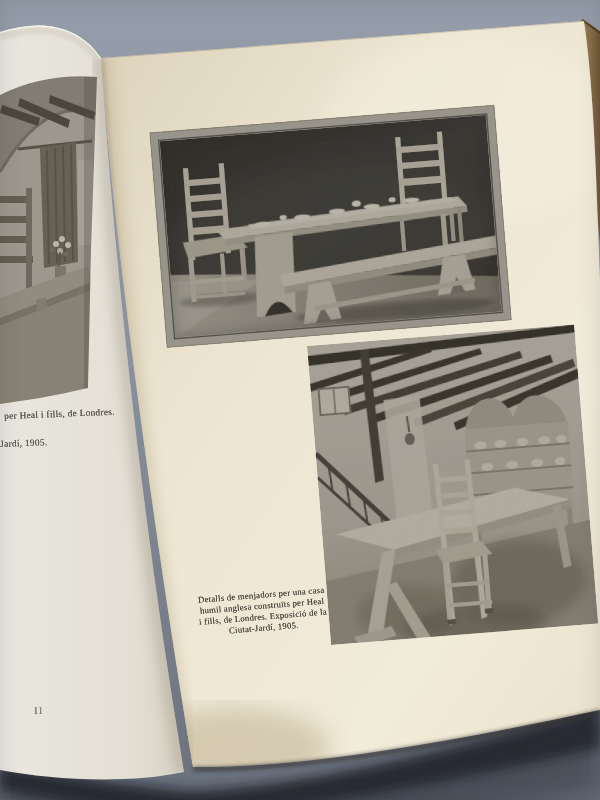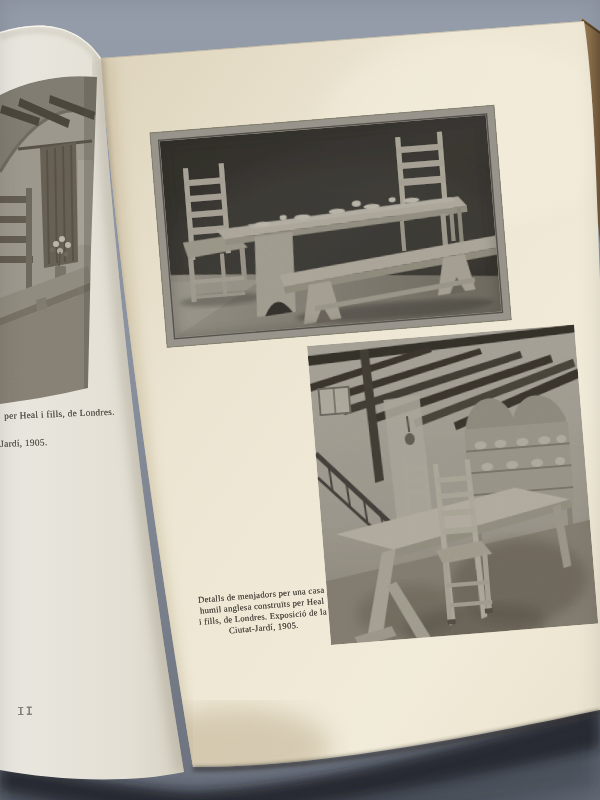--- a/index.html
+++ b/index.html
@@ -5,21 +5,21 @@
   html,body{margin:0;padding:0;}
   body{width:600px;height:800px;overflow:hidden;position:relative;
        font-family:"Liberation Serif","DejaVu Serif",serif;background:#8d95a2;}
   #scene{position:absolute;left:0;top:0;width:600px;height:800px;}
   .txt{position:absolute;color:#45413a;transform-origin:left top;
        text-shadow:0 0 .4px rgba(62,57,47,.75);white-space:nowrap;}
   .right-caption{left:183px;top:596px;width:156px;font-size:8.7px;line-height:11px;
        transform:rotate(-4.6deg);text-align:center;letter-spacing:.25px;}
   .left-caption-1{left:4px;top:411px;font-size:9.3px;color:#55514a;transform:rotate(-2.2deg);letter-spacing:.3px;}
   .left-caption-2{left:0px;top:439px;font-size:9.3px;color:#55514a;transform:rotate(-2.2deg);letter-spacing:.3px;}
-  .page-number{left:17px;top:705px;font-size:12px;color:#84807a;letter-spacing:1.5px;transform:rotate(-1deg);font-family:Liberation Mono, monospace;}
+  .page-number{left:34px;top:705px;font-size:10px;color:#84807a;letter-spacing:1.5px;transform:rotate(-1deg);}
 </style>
 </head>
 <body>
 
 <svg id="scene" viewBox="0 0 600 800" xmlns="http://www.w3.org/2000/svg">
   <defs>
     <linearGradient id="bg" x1="0" y1="0" x2="0" y2="1">
       <stop offset="0" stop-color="#959daa"></stop>
         <stop offset=".45" stop-color="#8a919e"></stop>
       <stop offset=".8" stop-color="#767d89"></stop>

